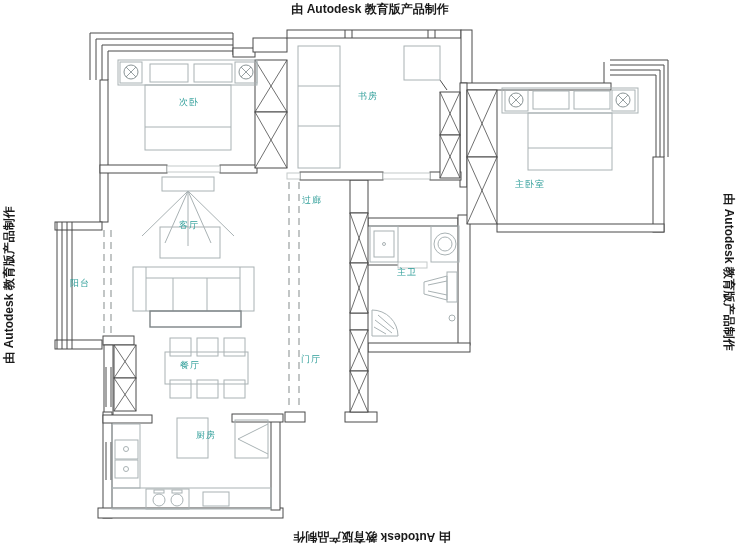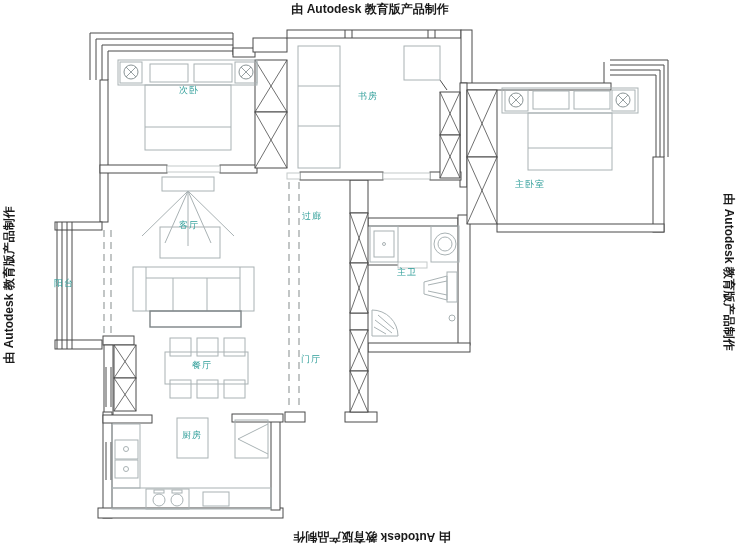--- a/index.html
+++ b/index.html
@@ -229,29 +229,29 @@
       <circle class="furn" cx="445" cy="244" r="7"></circle>
       <rect class="furn" x="447" y="272" width="10" height="30"></rect>
       <path class="furn" d="M447,276 L424,282 L424,294 L447,300 Z"></path>
       <path class="furn" d="M447,281 L428,285 M447,295 L428,291"></path>
       <path class="furn" d="M372,336 L372,310 A26,26 0 0 1 398,336 Z"></path>
       <path class="furn" d="M375,320 L392,333 M374,327 L386,334 M378,315 L394,329"></path>
       <circle class="furn" cx="452" cy="318" r="3"></circle>
     </g>
   </svg>
 
-  <div class="room-label" style="left:179px;top:86px">次卧</div>
+  <div class="room-label" style="left:179px;top:98px">次卧</div>
   <div class="room-label" style="left:358px;top:92px">书房</div>
   <div class="room-label" style="left:515px;top:180px">主卧室</div>
-  <div class="room-label" style="left:302px;top:212px">过廊</div>
+  <div class="room-label" style="left:302px;top:196px">过廊</div>
   <div class="room-label" style="left:179px;top:221px">客厅</div>
-  <div class="room-label" style="left:54px;top:279px">阳台</div>
+  <div class="room-label" style="left:70px;top:279px">阳台</div>
   <div class="room-label" style="left:397px;top:268px">主卫</div>
   <div class="room-label" style="left:301px;top:355px">门厅</div>
-  <div class="room-label" style="left:192px;top:361px">餐厅</div>
-  <div class="room-label" style="left:182px;top:431px">厨房</div>
+  <div class="room-label" style="left:180px;top:361px">餐厅</div>
+  <div class="room-label" style="left:196px;top:431px">厨房</div>
 
   <div class="watermark wm-top">由 Autodesk 教育版产品制作</div>
   <div class="watermark wm-bottom">由 Autodesk 教育版产品制作</div>
   <div class="watermark wm-left">由 Autodesk 教育版产品制作</div>
   <div class="watermark wm-right">由 Autodesk 教育版产品制作</div>
 
 </div>
 
 </body></html>

